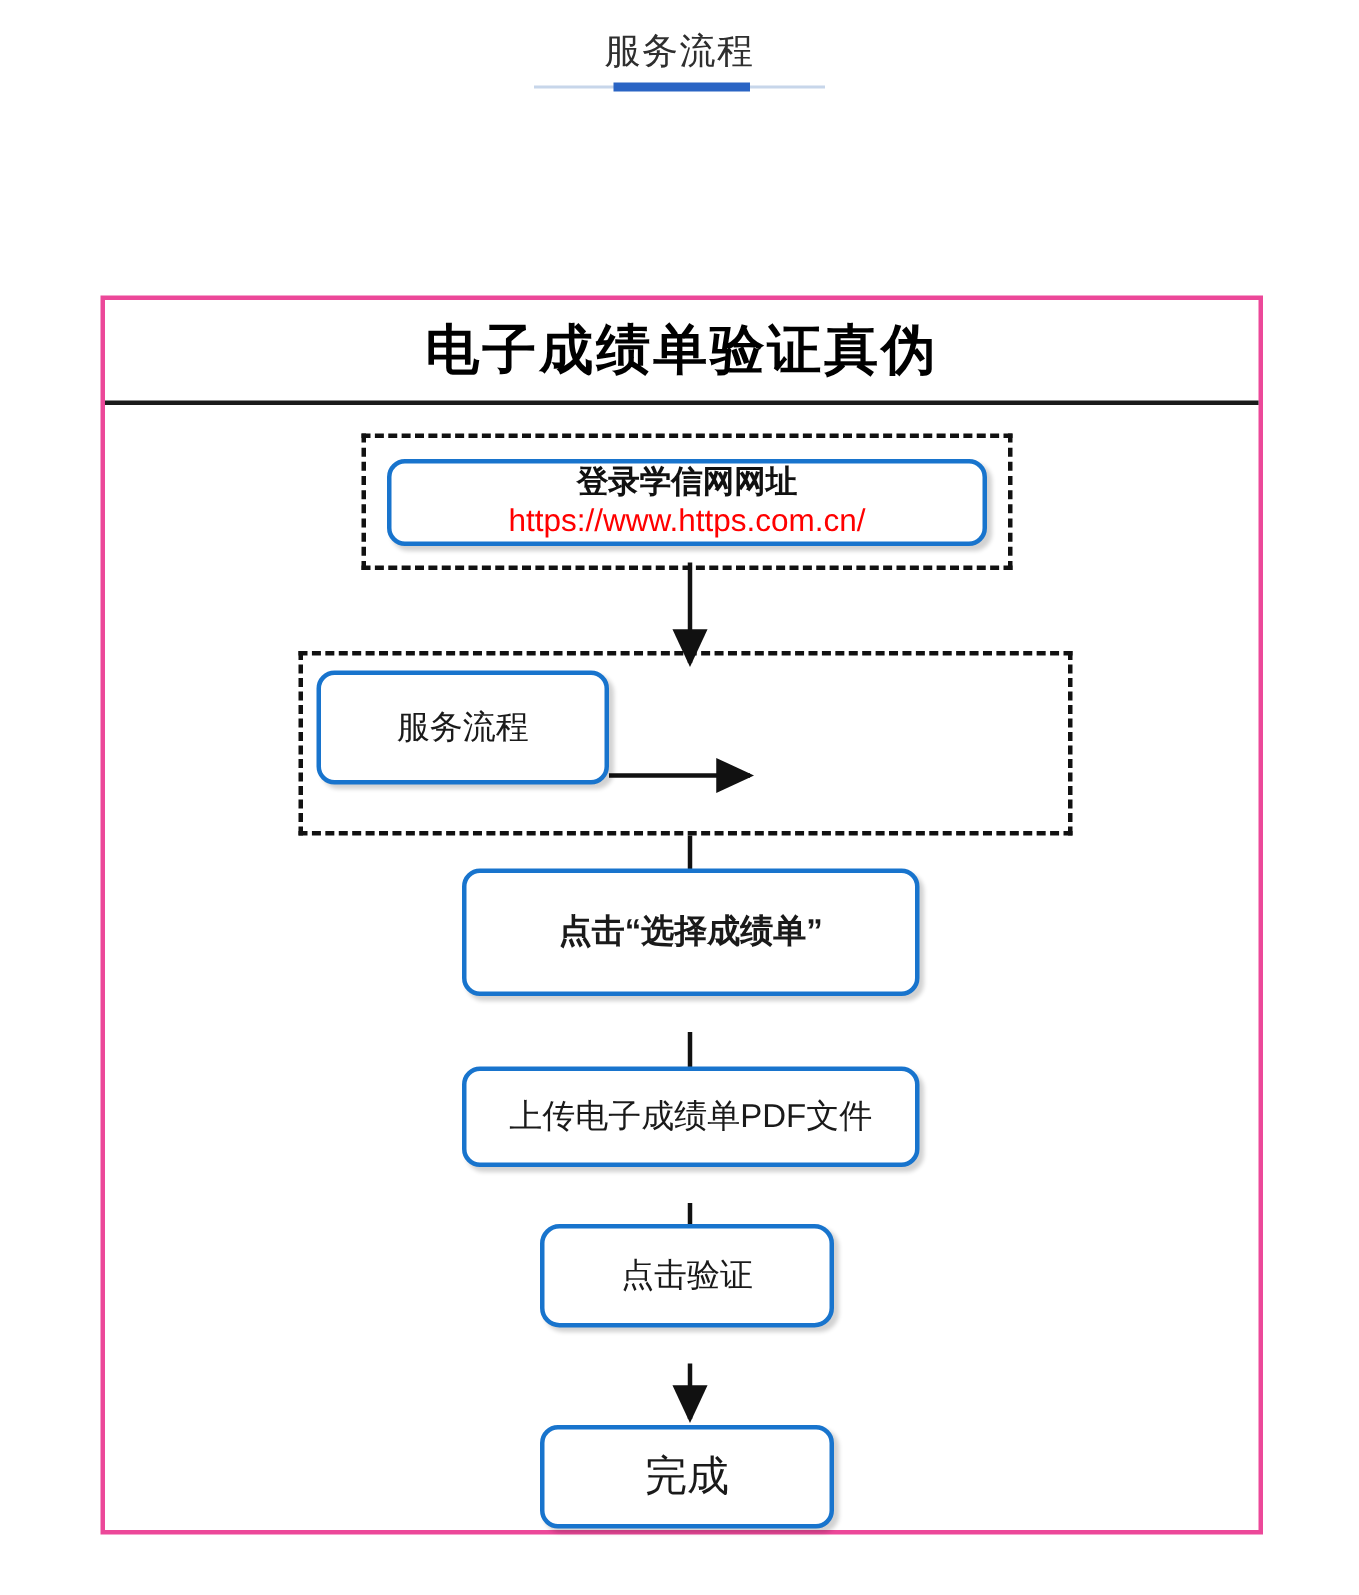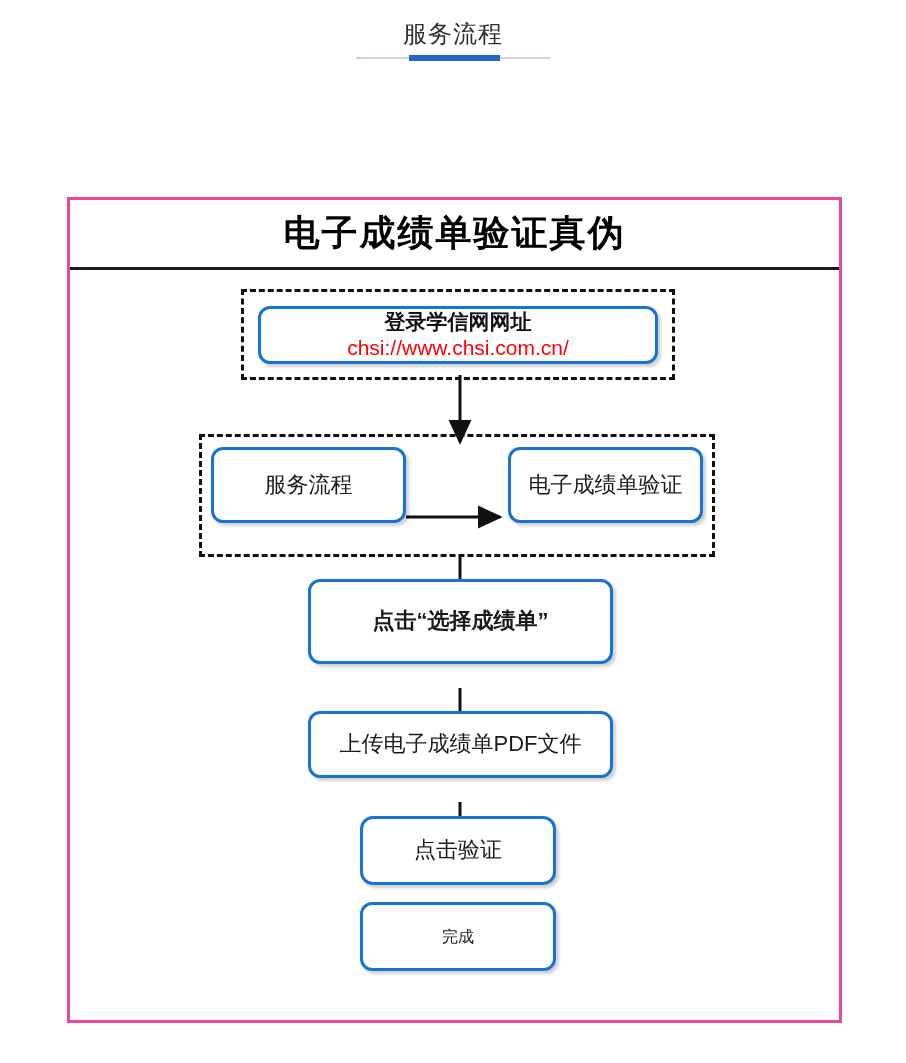--- a/index.html
+++ b/index.html
@@ -172,44 +172,41 @@
       <line x1="390" y1="532" x2="390" y2="569" stroke="#111111" stroke-width="3" marker-end="url(#arrowhead)"></line>
 
       <line x1="390" y1="639" x2="390" y2="676" stroke="#111111" stroke-width="3" marker-end="url(#arrowhead)"></line>
     </svg>
 
     <div class="group-box" style="left:171px; top:19px; width:434px; height:91px;"></div>
 
     <div class="node" style="left:188px; top:36px; width:400px; height:58px; font-size:21px;">
       <div>
         <span class="line node-text-black">登录学信网网址</span>
-        <span class="line node-text-red">chsi://www.chsi.com.cn/</span>
+        <span class="line node-text-red">https://www.https.com.cn/</span>
       </div>
     </div>
 
     <div class="group-box" style="left:129px; top:164px; width:516px; height:123px;"></div>
 
     <div class="node" style="left:141px; top:177px; width:195px; height:76px; font-size:22px;">
       <span>服务流程</span>
     </div>
 
-    <div class="node" style="left:438px; top:177px; width:195px; height:76px; font-size:22px;">
-      <span>电子成绩单验证</span>
-    </div>
 
     <div class="node" style="left:238px; top:309px; width:305px; height:85px; font-size:22px; font-weight:bold;">
       <span>点击“选择成绩单”</span>
     </div>
 
     <div class="node" style="left:238px; top:441px; width:305px; height:67px; font-size:22px;">
       <span>上传电子成绩单PDF文件</span>
     </div>
 
     <div class="node" style="left:290px; top:546px; width:196px; height:69px; font-size:22px;border-radius:13px;">
       <span>点击验证</span>
     </div>
 
-    <div class="node" style="left:290px; top:632px; width:196px; height:69px; font-size:16px;">
+    <div class="node" style="left:290px; top:680px; width:196px; height:69px; font-size:28px;">
       <span>完成</span>
     </div>
 
   </div>
 </div>
 
 </body></html>

